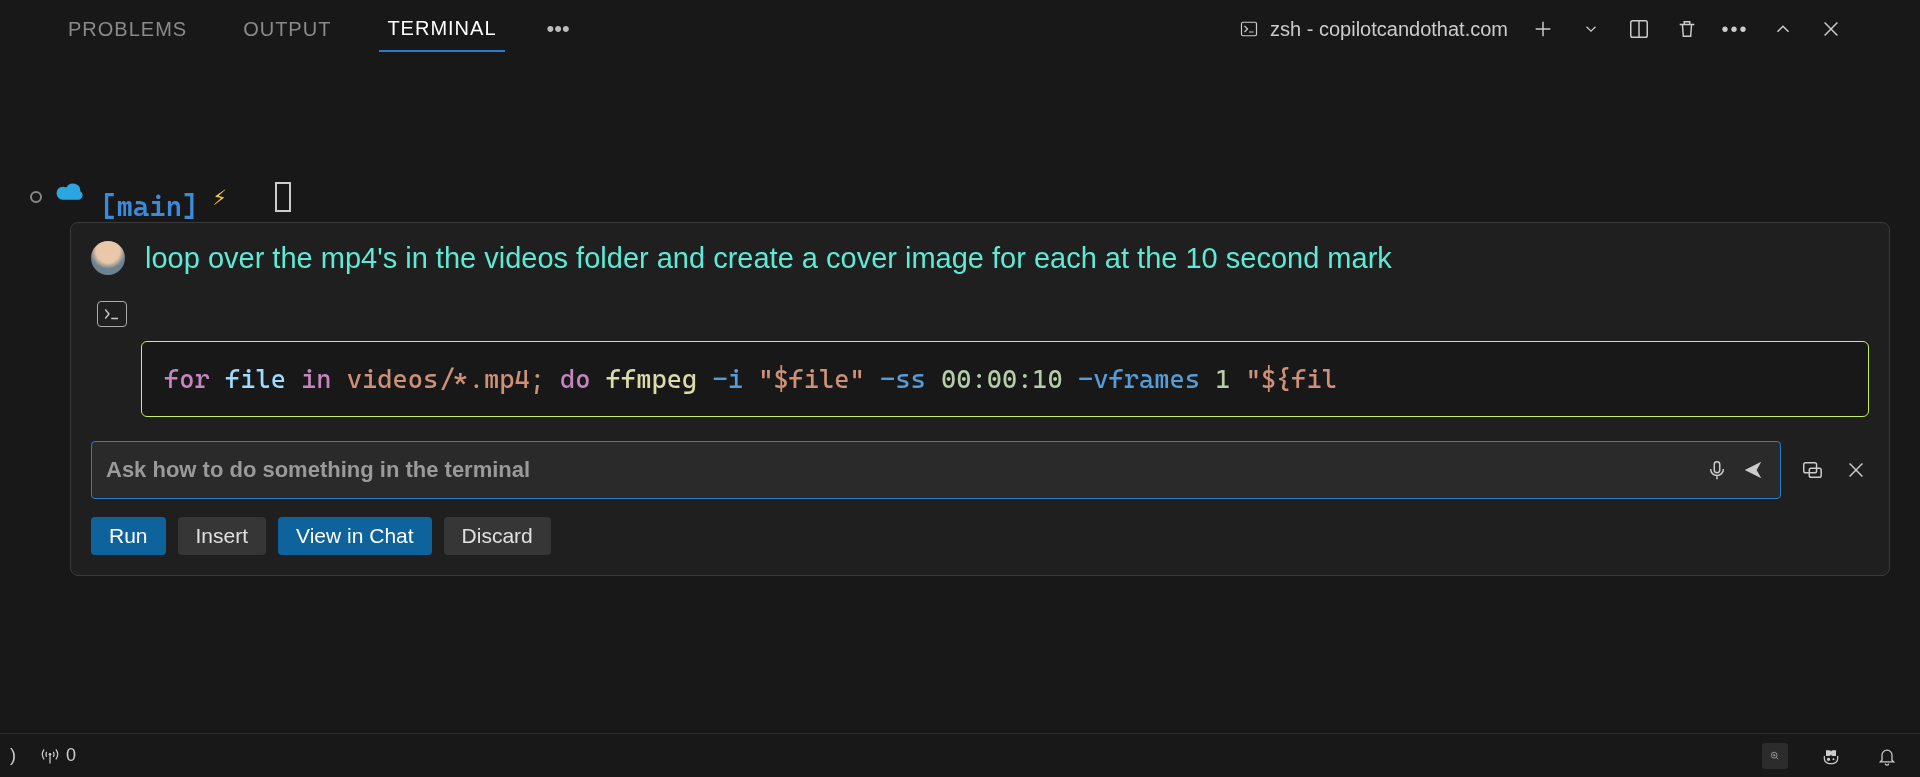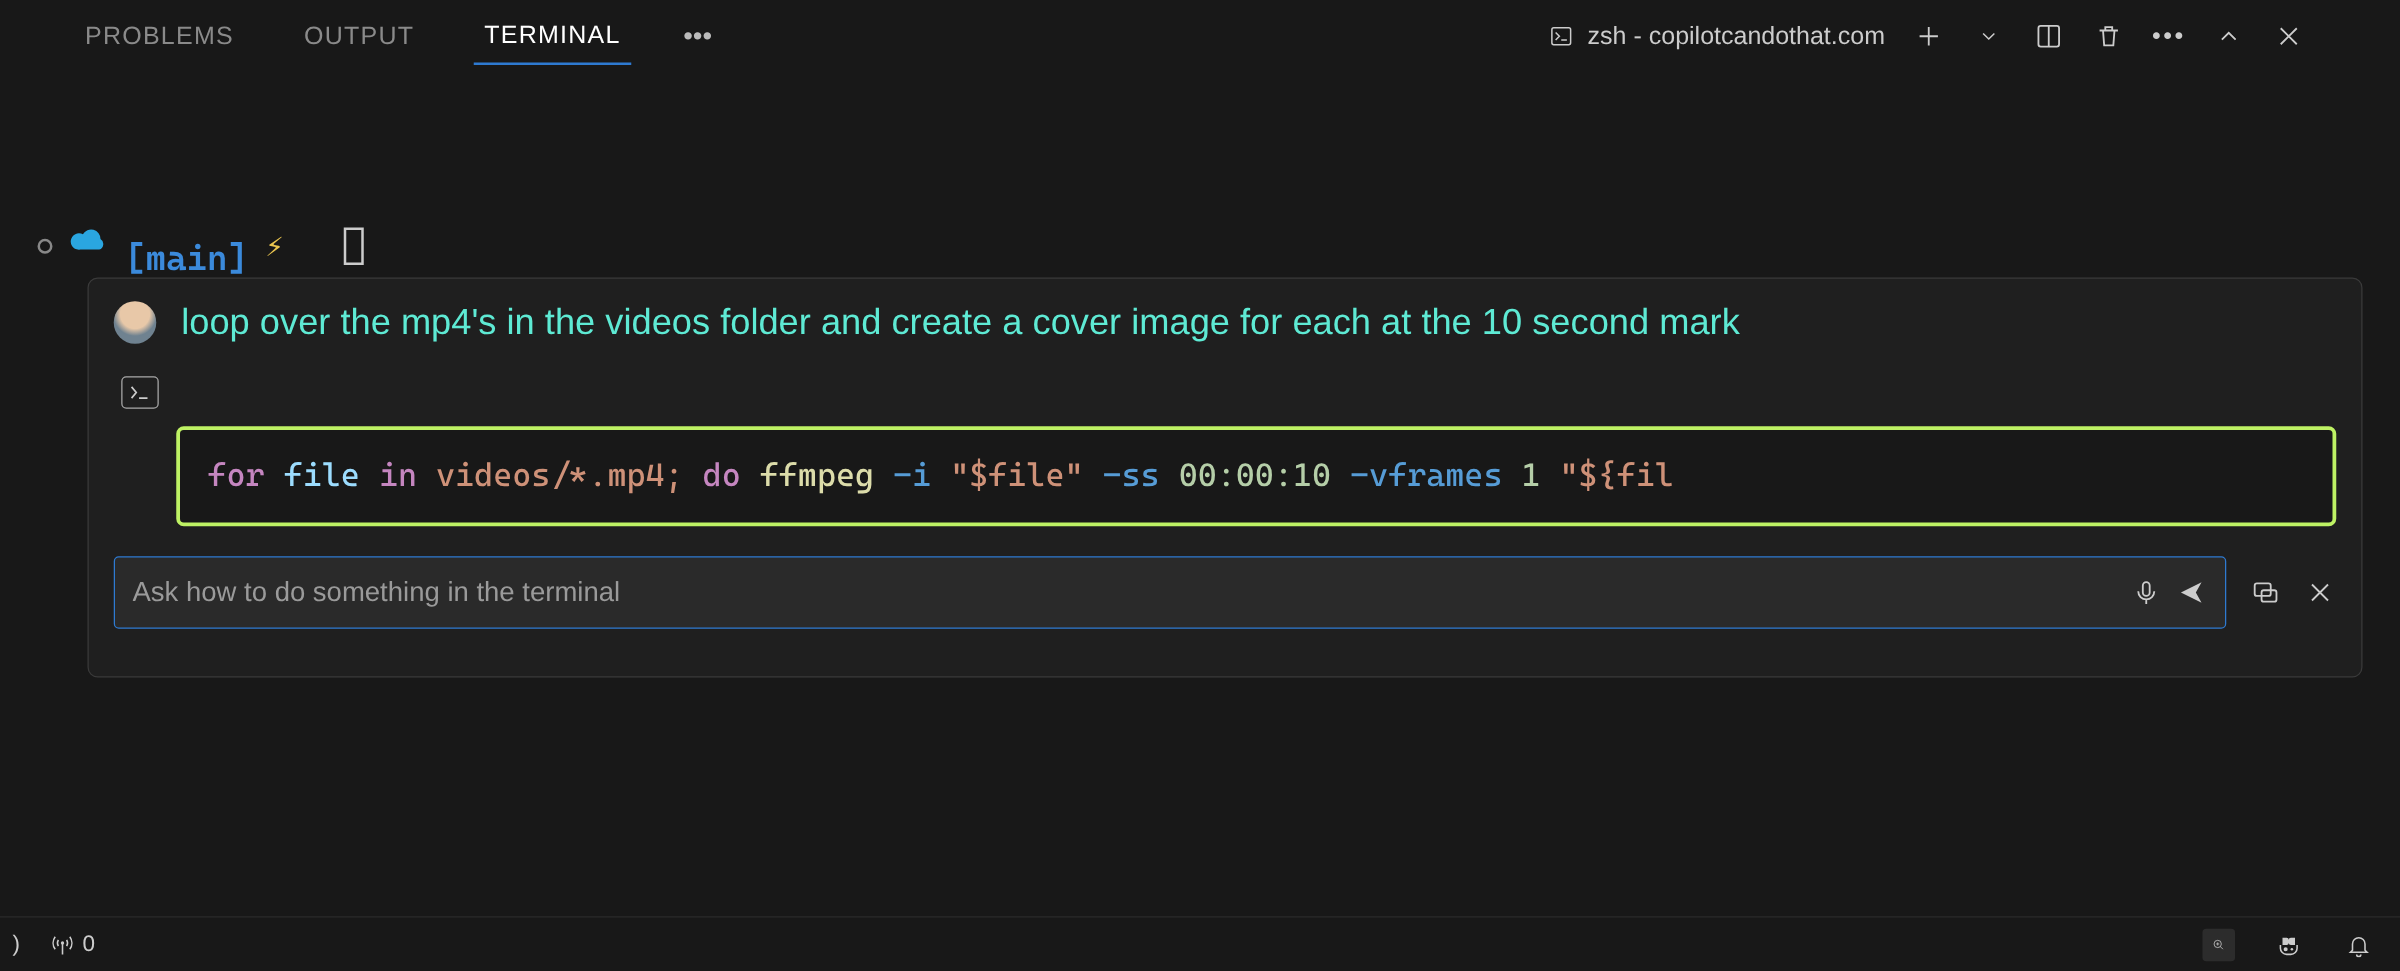--- a/index.html
+++ b/index.html
@@ -121,21 +121,21 @@
 
   .term-badge {
     display:inline-flex; align-items:center; justify-content:center;
     width:30px; height:26px; border:1.5px solid #aaaaaa; border-radius:4px;
     margin: 4px 0 14px 6px;
   }
   .term-badge svg { width:18px; height:14px; stroke:#cccccc; fill:none; stroke-width:1.8; }
 
   .codeblock {
     background: #181818;
-    border: 3px solid #bef264;
+    border: 1px solid #bef264;
     border-radius: 6px;
     margin: 0 0 24px 50px;
     padding: 22px 22px;
     font-family: "Cascadia Code", "Fira Code", Consolas, monospace;
     font-size: 26px;
     white-space: pre;
     overflow: hidden;
     color: #d0d0d0;
   }
   .tok-kw { color: #c586c0; }
@@ -162,20 +162,21 @@
     align-items: center;
     padding: 0 14px;
   }
   .ask-input .inner {
     flex: 1;
     background: transparent;
     border: none;
     outline: none;
     color: #fde047;
     font-size: 22px;
+    font-weight: bold;
   }
   .ask-input .inner::placeholder { color: #9a9a9a; }
   .ask-input .iconbtn { margin-left: 10px; }
 
   .action-row {
     display: flex;
     align-items: center;
     gap: 12px;
   }
   .btn {
@@ -311,20 +312,26 @@
           <rect x="9" y="10" width="13" height="10" rx="2"></rect>
         </svg>
     </span>
     <span class="iconbtn">
       <svg viewBox="0 0 24 24">
           <path d="M5 5l14 14M19 5L5 19"></path>
         </svg>
     </span>
   </div>
 
+  <div class="action-row">
+    <button class="btn primary">Run</button>
+    <button class="btn secondary">Insert</button>
+    <button class="btn primary">View in Chat</button>
+    <button class="btn secondary">Discard</button>
+  </div>
 </div>
 
 <div class="statusbar">
   <div class="left">
     <span>)</span>
     <span style="display:flex;align-items:center;gap:6px;">
       <svg viewBox="0 0 24 24">
           <path d="M5 16a10 10 0 0 1 0-12M19 4a10 10 0 0 1 0 12M8 13a6 6 0 0 1 0-6M16 7a6 6 0 0 1 0 6"></path>
           <circle cx="12" cy="10" r="1.6" fill="#cccccc" stroke="none"></circle>
           <path d="M12 11v10"></path>

